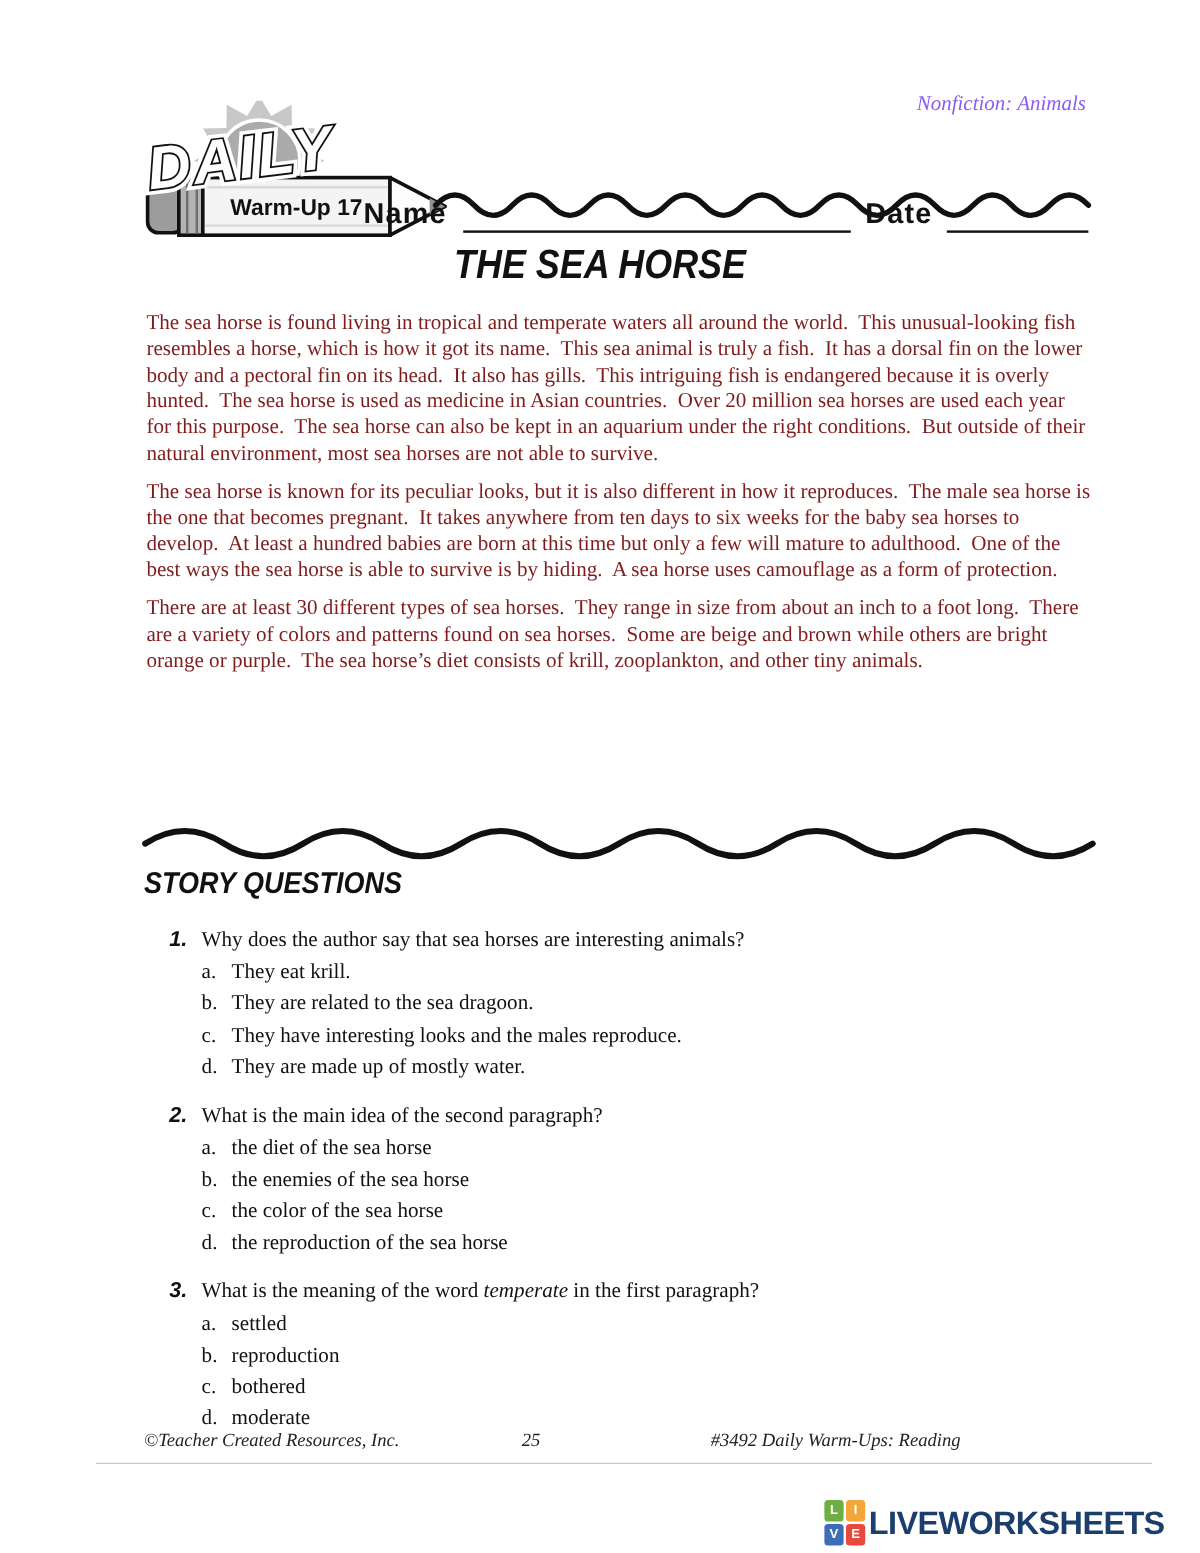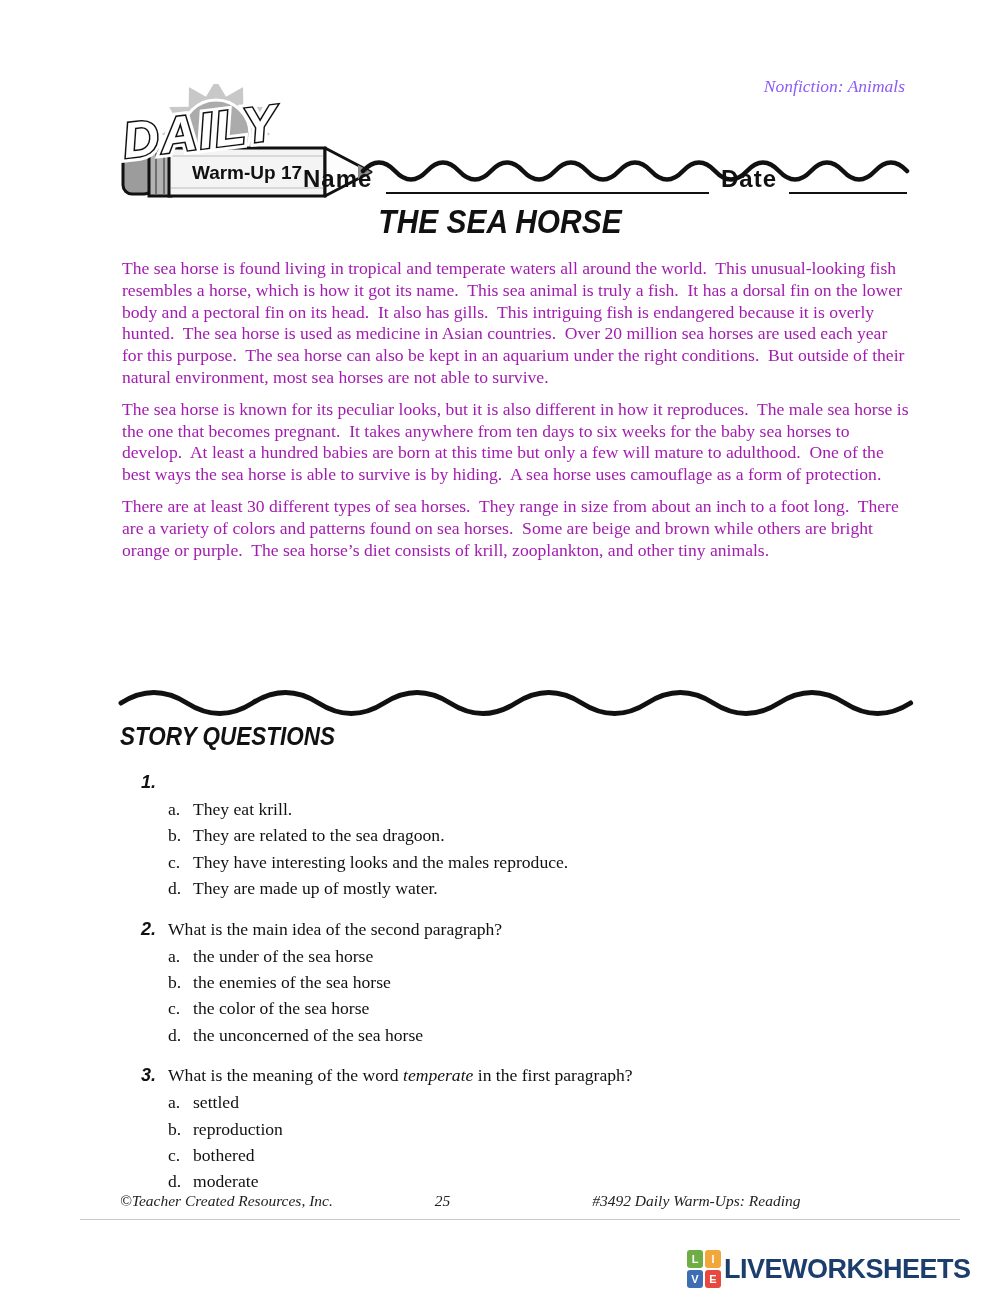--- a/index.html
+++ b/index.html
@@ -29,21 +29,21 @@
 
   .wave-svg{position:absolute;}
   #wave1{left:360px;top:154px;}
   #wave2{left:118px;top:684px;}
   .wavepath{fill:none;stroke:#111;stroke-linecap:round;}
 
   .title{position:absolute;left:0;top:202px;width:100%;margin:0;text-align:center;
          font:italic bold 34px "Liberation Sans",sans-serif;transform:scaleX(.88);color:#111;}
 
   .article{position:absolute;left:122px;top:258px;width:788px;
-           font-family:"Liberation Serif",serif;font-size:17.6px;line-height:21.8px;color:#a21caf;}
+           font-family:"Liberation Serif",serif;font-size:17.6px;line-height:21.8px;color:#7f1d1d;}
   .article p{margin:0 0 10px 0;white-space:pre-wrap;}
 
   .sq-heading{position:absolute;left:120px;top:722px;margin:0;
               font:italic bold 25px "Liberation Sans",sans-serif;transform:scaleX(.9);transform-origin:left center;color:#111;}
 
   .questions{position:absolute;left:141px;top:769px;width:790px;
              font-family:"Liberation Serif",serif;font-size:17.6px;color:#111;}
   .question{margin-bottom:14px;}
   .q-head{display:flex;line-height:26px;margin-bottom:1px;}
   .q-num{width:27px;flex:0 0 27px;font:italic bold 18px "Liberation Sans",sans-serif;line-height:26px;}
@@ -116,20 +116,21 @@
     <path class="wavepath" stroke-width="5" d="M3,19 q32.9,-21 65.8,0 t65.8,0 t65.8,0 t65.8,0 t65.8,0 t65.8,0 t65.8,0 t65.8,0 t65.8,0 t65.8,0 t65.8,0 t65.8,0"></path>
   </svg>
 
   <h2 class="sq-heading">STORY QUESTIONS</h2>
 
   <div class="questions">
 
     <div class="question">
       <div class="q-head">
         <span class="q-num">1.</span>
+        <span class="q-text"><span>Why does the author say that sea horses are interesting animals?</span><i></i><span></span></span>
       </div>
       <div class="option">
         <span class="opt-letter">a.</span>
         <span>They eat krill.</span>
       </div>
       <div class="option">
         <span class="opt-letter">b.</span>
         <span>They are related to the sea dragoon.</span>
       </div>
       <div class="option">
@@ -142,33 +143,33 @@
       </div>
     </div>
 
     <div class="question">
       <div class="q-head">
         <span class="q-num">2.</span>
         <span class="q-text"><span>What is the main idea of the second paragraph?</span><i></i><span></span></span>
       </div>
       <div class="option">
         <span class="opt-letter">a.</span>
-        <span>the under of the sea horse</span>
+        <span>the diet of the sea horse</span>
       </div>
       <div class="option">
         <span class="opt-letter">b.</span>
         <span>the enemies of the sea horse</span>
       </div>
       <div class="option">
         <span class="opt-letter">c.</span>
         <span>the color of the sea horse</span>
       </div>
       <div class="option">
         <span class="opt-letter">d.</span>
-        <span>the unconcerned of the sea horse</span>
+        <span>the reproduction of the sea horse</span>
       </div>
     </div>
 
     <div class="question">
       <div class="q-head">
         <span class="q-num">3.</span>
         <span class="q-text"><span>What is the meaning of the word </span><i>temperate</i><span> in the first paragraph?</span></span>
       </div>
       <div class="option">
         <span class="opt-letter">a.</span>

